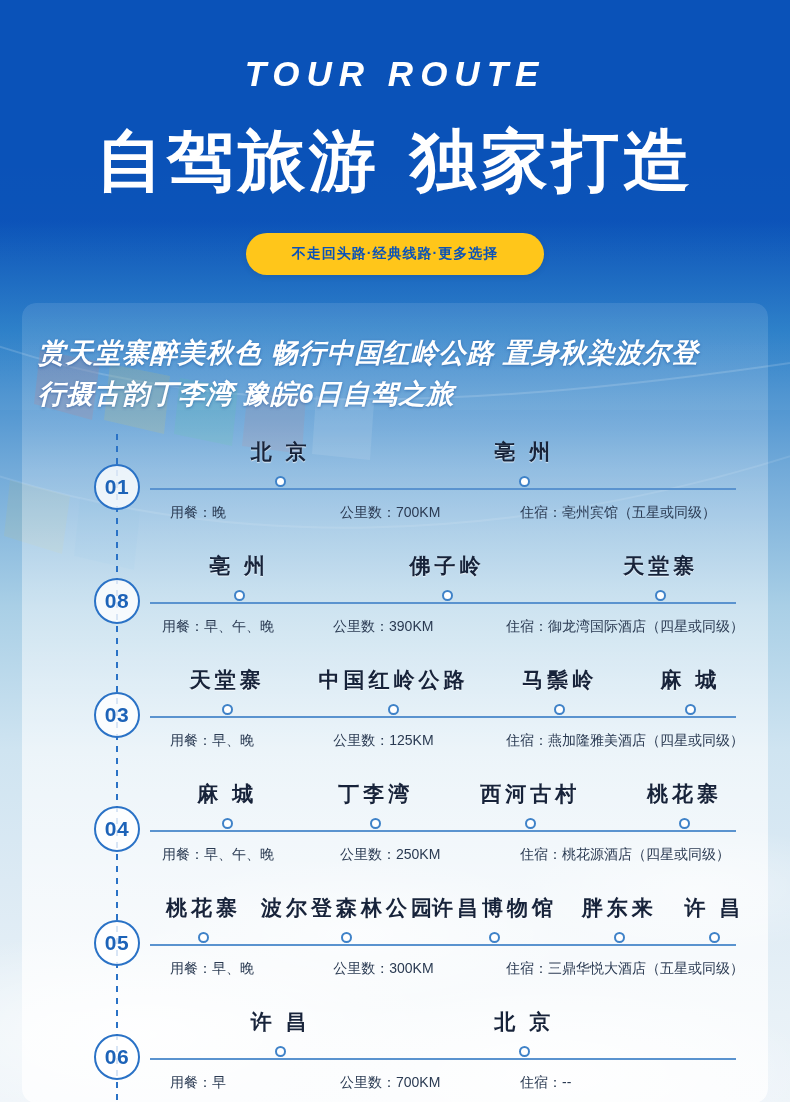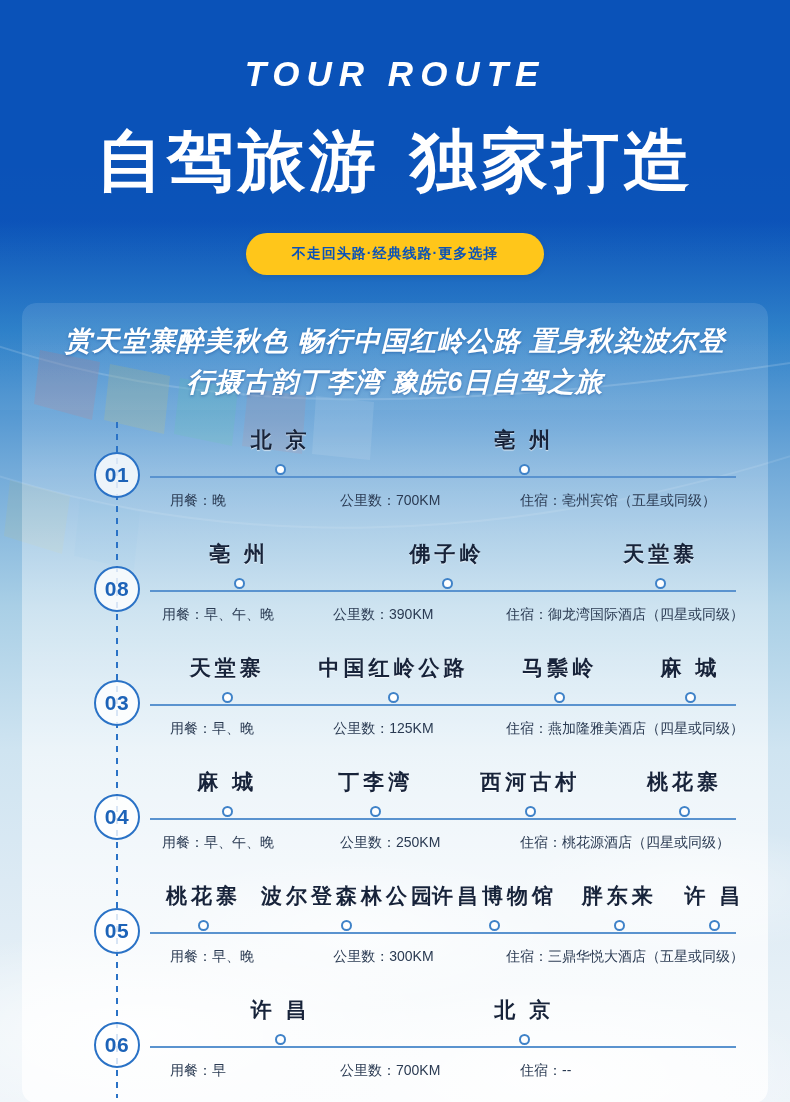--- a/index.html
+++ b/index.html
@@ -91,28 +91,29 @@
         rgba(255,255,255,0.18) 16%,
         rgba(255,255,255,0.42) 38%,
         rgba(255,255,255,0.62) 58%,
         rgba(255,255,255,0.72) 78%,
         rgba(255,255,255,0.78) 100%);
     border-radius: 14px;
   }
   .card-content { position: relative; z-index: 2; padding: 18px 16px 0 16px; }
 
   .card-title {
-    text-align: center;
+    text-align: left;
     color: #ffffff;
     font-size: 27px;
     font-weight: bold;
     letter-spacing: 1px;
     font-style: italic;
     line-height: 1.5;
     text-shadow: 0 1px 3px rgba(0,60,140,0.45);
+    margin-top: 12px;
   }
 
   
   .timeline { position: relative; margin-top: 16px; padding-left: 0; }
   .vline {
     position: absolute;
     left: 78px; top: 4px; bottom: 0;
     width: 2px;
     background: repeating-linear-gradient(to bottom, #2a72c6 0 6px, rgba(42,114,198,0) 6px 12px);
   }

